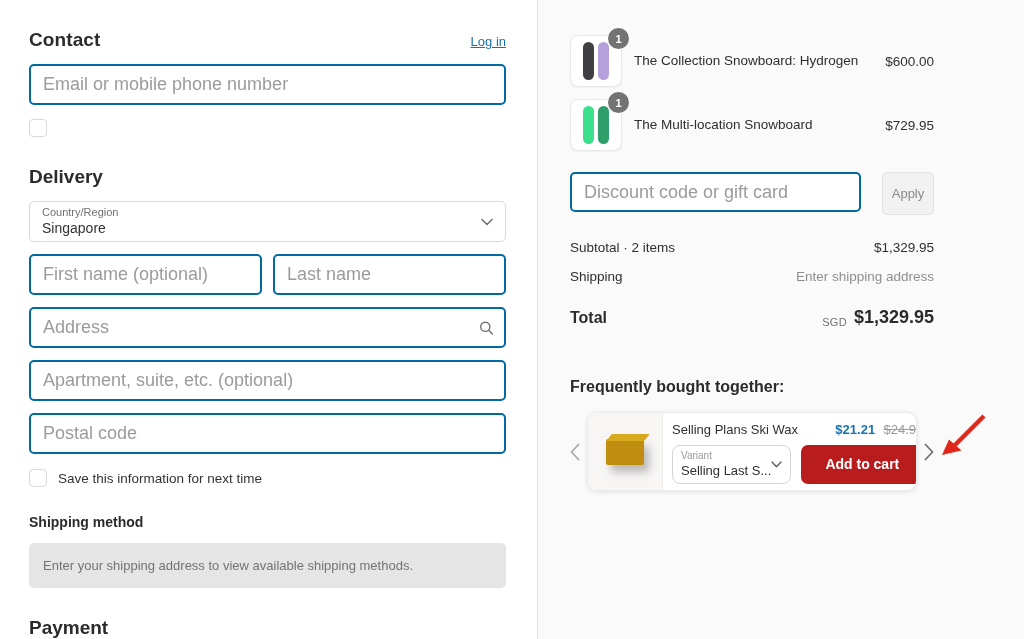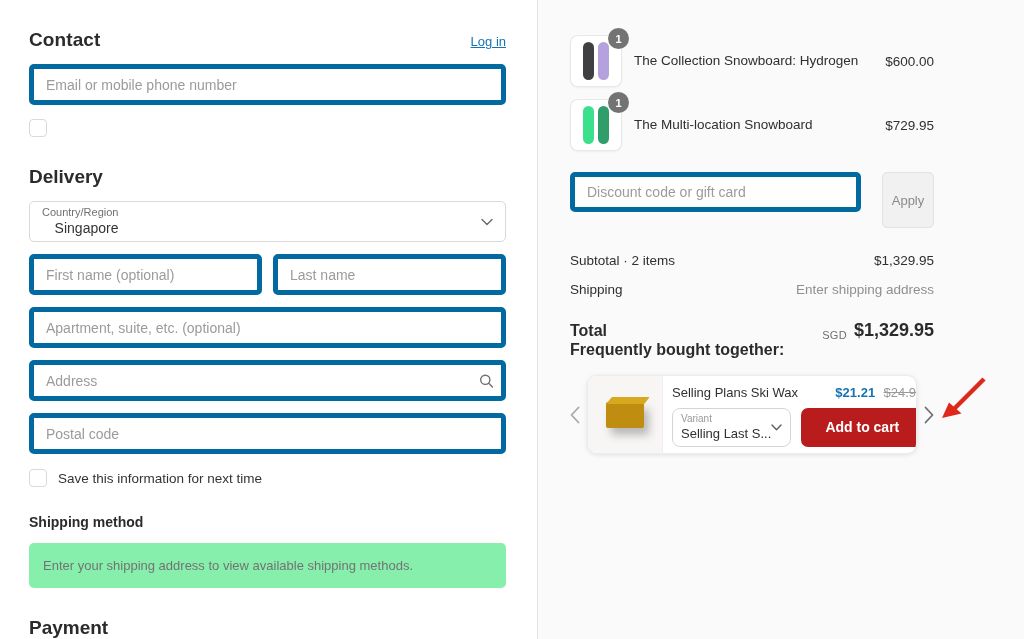--- a/index.html
+++ b/index.html
@@ -17,22 +17,22 @@
     width:538px; height:639px; background:#ffffff;
     border-right:1px solid #e2e2e2;
     padding:29px 31px 0 29px;
     flex-shrink:0;
   }
   .section-header { display:flex; justify-content:space-between; align-items:baseline; }
   h1.sec { font-size:19px; font-weight:700; color:#2b2b2b; letter-spacing:.1px; }
   .login-link { font-size:13px; color:#1773b0; text-decoration:underline; cursor:pointer; }
 
   .text-input {
-    width:100%; height:41px; border:5px solid #0369a1; border-radius:5px;
-    background:#fff; font-family:inherit; font-size:14px; color:#333;
+    width:100%; height:41px; border:2px solid #0369a1; border-radius:5px;
+    background:#fff; font-family:inherit; font-size:18px; color:#333;
     padding:4px 12px; outline:none;
   }
   .text-input::placeholder { color:#9b9b9b; }
 
   .email-input { margin-top:13px; }
 
   .check-row { display:flex; align-items:center; gap:11px; margin-top:14px; }
   .checkbox {
     appearance:none; -webkit-appearance:none;
     width:18px; height:18px; border:1px solid #d9d9d9; border-radius:4px;
@@ -40,36 +40,36 @@
   }
   .check-label { font-size:13.5px; color:#333; }
 
   h2.sec { font-size:19px; font-weight:700; color:#2b2b2b; margin-top:29px; }
 
   .select-field {
     margin-top:13px; width:100%; height:41px; border:1px solid #d9d9d9;
     border-radius:5px; background:#fff; padding:5px 12px;
     display:flex; align-items:center; justify-content:space-between; cursor:pointer;
   }
-  .select-texts { display:flex; flex-direction:column; line-height:1.25;align-items:flex-end; }
+  .select-texts { display:flex; flex-direction:column; line-height:1.25; }
   .select-label { font-size:11px; color:#707070; }
   .select-value { font-size:14px; color:#333; }
 
   .name-row { display:flex; gap:11px; margin-top:12px; }
   .name-row .text-input { flex:1; }
 
   .input-wrap { position:relative; margin-top:12px; }
   .input-wrap .text-input { padding-right:36px; }
   .input-icon { position:absolute; right:12px; top:50%; transform:translateY(-50%); display:flex; }
 
   .save-row { margin-top:15px; }
 
   h3.sub { font-size:14px; font-weight:700; color:#2b2b2b; margin-top:27px; }
   .notice-box {
-    margin-top:13px; background:#86efac; border-radius:5px;
+    margin-top:13px; background:#e5e5e5; border-radius:5px;
     padding:15px 14px; font-size:13px; color:#737373;
   }
   .payment-head { margin-top:27px; }
 
   
   .right-pane {
     flex:1; background:#fafafa; padding:35px 0 0 32px; position:relative;
   }
   .summary { width:364px; }
 
@@ -89,37 +89,37 @@
     position:absolute; top:-8px; right:-8px; width:21px; height:21px;
     border-radius:50%; background:rgba(104,104,104,.93); color:#fff;
     font-size:11px; font-weight:600; display:flex; align-items:center; justify-content:center;
   }
   .prod-name { flex:1; font-size:13.5px; color:#2f2f2f; padding:0 10px 0 12px; line-height:1.3; }
   .prod-price { font-size:13.5px; color:#2f2f2f; white-space:nowrap; }
 
   .discount-row { display:flex; gap:21px; margin-top:21px; }
   .discount-input { flex:1; height:40px; }
   .apply-btn {
-    width:52px; height:56px; background:#f1f1f1; border:1px solid #e3e3e3;
+    width:52px; height:43px; background:#f1f1f1; border:1px solid #e3e3e3;
     border-radius:5px; color:#8a8a8a; font-size:13px; font-family:inherit; cursor:pointer;
   }
 
   .tot-row { display:flex; justify-content:space-between; align-items:baseline; margin-top:14px; }
   .tot-row.first { margin-top:25px; }
   .tot-label { font-size:13.5px; color:#2f2f2f; }
   .tot-value { font-size:13.5px; color:#2f2f2f; }
   .muted { color:#8f8f8f; }
   .total-row { margin-top:23px; align-items:center; }
   .total-label { font-size:16px; font-weight:700; color:#2b2b2b; }
   .total-right { display:flex; align-items:flex-end; gap:7px; }
   .currency { font-size:11px; color:#6f6f6f; letter-spacing:.3px; }
   .total-value { font-size:18px; font-weight:700; color:#2b2b2b; }
 
   
-  .fbt { }
+  .fbt { margin-top:50px; }
   .fbt-heading { font-size:16px; font-weight:700; color:#2b2b2b; }
   .fbt-row { display:flex; align-items:center; margin-top:16px; position:relative; }
   .carousel-btn {
     background:none; border:none; padding:0; cursor:pointer;
     display:flex; align-items:center; color:#9a9a9a;
   }
   .carousel-btn.prev { margin-right:7px; }
   .carousel-btn.next { margin-left:7px; }
 
   .fbt-card {
@@ -191,31 +191,31 @@
           </svg>
       </span>
     </div>
 
     <div class="name-row">
       <input class="text-input" type="text" placeholder="First name (optional)" style="">
       <input class="text-input" type="text" placeholder="Last name" style="">
     </div>
 
     <div class="input-wrap">
-      <input class="text-input" type="text" placeholder="Apartment, suite, etc. (optional)" style="">
-    </div>
-
-    <div class="input-wrap">
       <input class="text-input" type="text" placeholder="Address" style="">
       <span class="input-icon">
         <svg width="15" height="15" viewBox="0 0 15 15">
             <circle cx="6.3" cy="6.3" r="4.6" fill="none" stroke="#6f6f6f" stroke-width="1.4"></circle>
             <line x1="9.8" y1="9.8" x2="13.4" y2="13.4" stroke="#6f6f6f" stroke-width="1.4" stroke-linecap="round"></line>
           </svg>
       </span>
+    </div>
+
+    <div class="input-wrap">
+      <input class="text-input" type="text" placeholder="Apartment, suite, etc. (optional)" style="">
     </div>
 
     <div class="input-wrap">
       <input class="text-input" type="text" placeholder="Postal code" style="">
     </div>
 
     <div class="check-row save-row">
       <input type="checkbox" class="checkbox" style="">
       <span class="check-label">Save this information for next time</span>
     </div>

